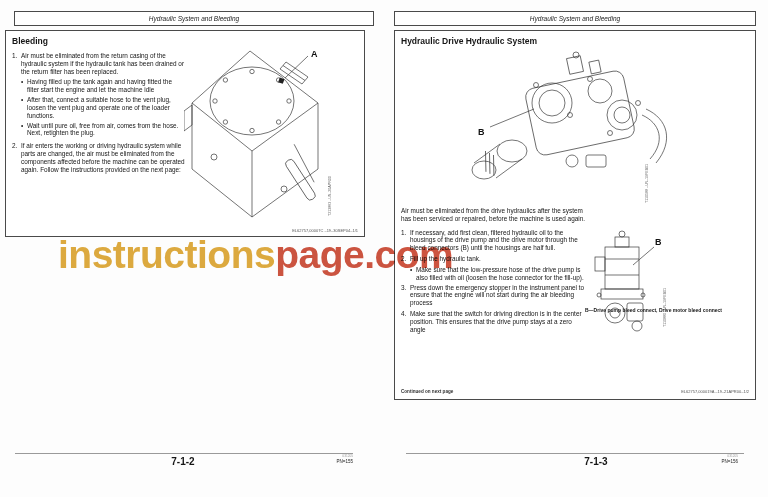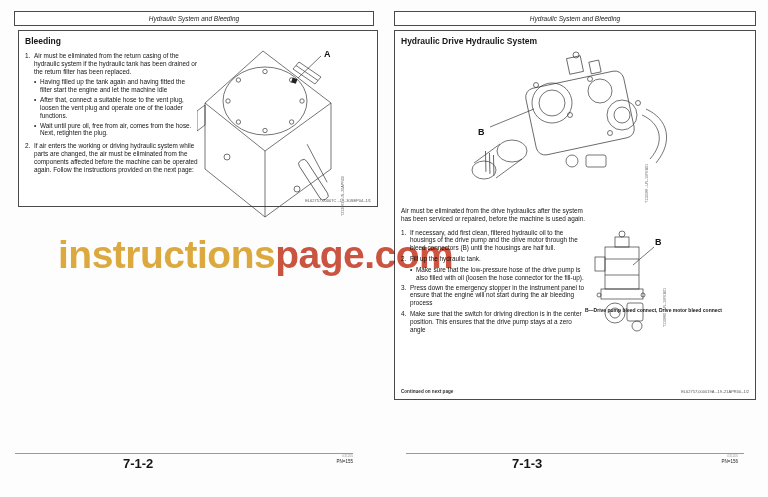--- a/index.html
+++ b/index.html
@@ -33,42 +33,42 @@
   .bl-b { width: 6px; flex: none; }
   .vert {
     position: absolute; font-size: 3.6px; color: #666; white-space: nowrap;
     transform: rotate(-90deg); transform-origin: 0 0;
   }
   .doc-code { position: absolute; font-size: 4px; color: #555; white-space: nowrap; }
   .cap { position: absolute; font-size: 5px; font-weight: bold; line-height: 1.35; }
   .hang { padding-left: 8px; text-indent: -8px; }
   .cont { position: absolute; font-size: 4.6px; font-weight: bold; color: #333; }
   .footer-rule { position: absolute; height: 1px; background: #9a9a9a; }
-  .pgnum { position: absolute; font-size: 13px; font-weight: bold; text-align: left; }
+  .pgnum { position: absolute; font-size: 10px; font-weight: bold; text-align: center; }
   .pn-block { position: absolute; text-align: right; font-size: 4.5px; color: #222; line-height: 1.2; }
   .pn-code { font-size: 3.2px; color: #999; display: block; }
   .watermark {
     position: absolute; left: 58px; top: 233px;
     font-size: 39px; font-weight: bold; letter-spacing: -0.5px;
     white-space: nowrap; mix-blend-mode: multiply; opacity: 0.92;
     z-index: 5;
   }
   svg.fig { position: absolute; }
   svg text { font-family: "Liberation Sans", sans-serif; }
 </style>
 </head>
 <body>
 
 <div>
 
   <div class="hdr-box" style="left:14px; top:11px; width:360px;">
     <span>Hydraulic System and Bleeding</span>
   </div>
 
-  <div class="content-box" style="left:18px; top:30px; width:360px; height:177px;">
+  <div class="content-box" style="left:5px; top:30px; width:360px; height:207px;">
     <div class="sec-title">Bleeding</div>
 
     <div class="flow" style="left:6px; top:21px; width:173px;">
       <div class="li">
         <span class="li-n">1.</span>
         <span class="li-t">Air must be eliminated from the return casing of the hydraulic system if the hydraulic tank has been drained or the return filter has been replaced.</span>
       </div>
       <div class="bl">
         <span class="bl-b">•</span>
         <span class="li-t">Having filled up the tank again and having fitted the filter start the engine and let the machine idle</span>
@@ -230,21 +230,21 @@
 
     <div class="vert" style="left:268px; top:296px;">T110880 –UN–19FEB01</div>
 
     <div class="cap hang" style="left:190px; top:276px; width:140px;">B—Drive pump bleed connect, Drive motor bleed connect</div>
 
     <div class="cont" style="left:6px; bottom:5px;">Continued on next page</div>
     <div class="doc-code" style="right:6px; bottom:5px;">EL62757,000019A  –19–21APR00–1/2</div>
   </div>
 
   <div class="footer-rule" style="left:406px; top:453px; width:338px;"></div>
-  <div class="pgnum" style="left:512px; top:456px; width:120px;">7-1-3</div>
+  <div class="pgnum" style="left:536px; top:456px; width:120px;">7-1-3</div>
   <div class="pn-block" style="left:690px; top:455px; width:48px;">
     <span class="pn-code">031205</span>
     <span>PN=156</span>
   </div>
 
   <div class="watermark">
     <span style="color: rgb(220, 164, 46);">instructions</span><span style="color: rgb(201, 69, 47);">page.com</span>
   </div>
 
 </div>

